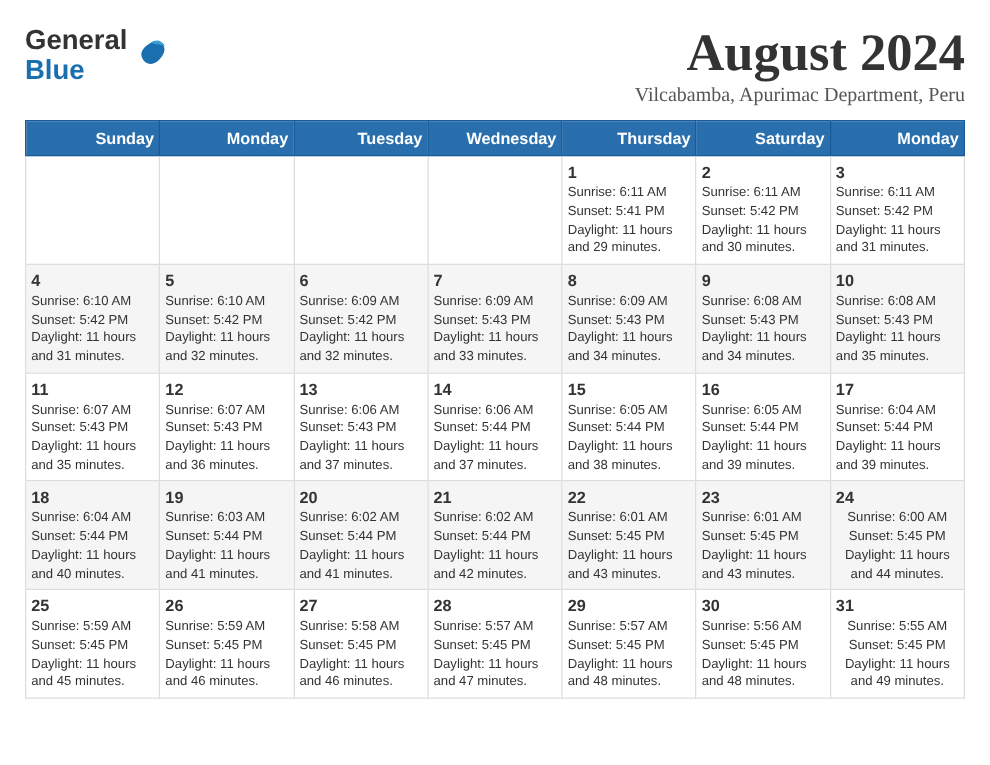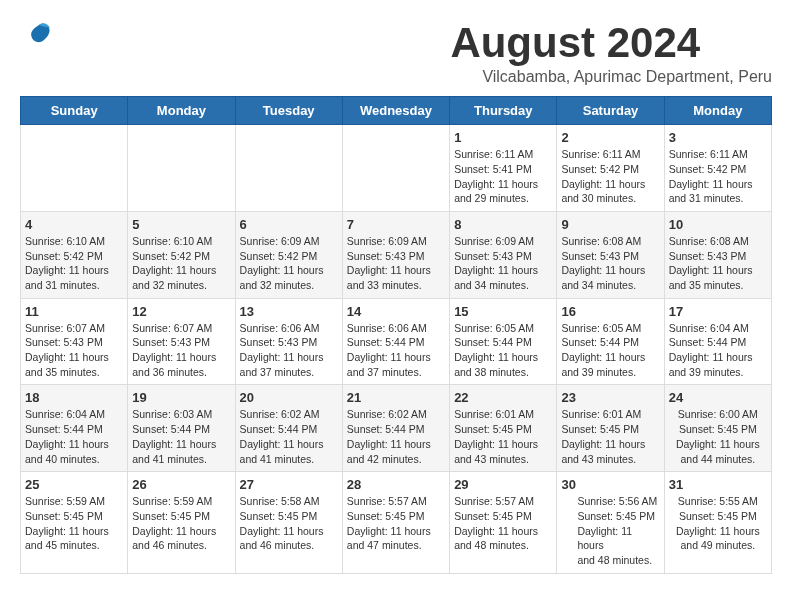--- a/index.html
+++ b/index.html
@@ -26,20 +26,22 @@
       line-height: 1.1;
     }
     .logo-general { color: #333; }
     .logo-blue { color: #1a6faf; }
     .logo-bird {
       width: 30px;
       height: 30px;
       margin-left: 4px;
     }
     .title-section {
+      text-align: right;
+      font-family: Liberation Serif, serif;
     }
     .main-title {
       font-size: 42px;
       font-weight: bold;
       color: #333;
       line-height: 1.1;
     }
     .subtitle {
       font-size: 16px;
       color: #555;
@@ -52,21 +54,21 @@
       font-size: 11px;
     }
     .calendar thead tr {
       background-color: #2a6fad;
     }
     .calendar thead th {
       color: #fff;
       font-weight: bold;
       font-size: 13px;
       padding: 6px 4px;
-      text-align: center;
+      text-align: right;
       border: 1px solid #1a5a9a;
     }
     .calendar tbody td {
       vertical-align: top;
       padding: 5px 4px;
       border: 1px solid #ddd;
       width: calc(100% / 7);
       min-height: 80px;
       background: #fff;
     }
@@ -89,20 +91,24 @@
       background: #fff !important;
     }
   </style>
 </head>
 <body>
 
 <div class="header">
   <div class="logo">
     <div>
       <div style="display:flex;align-items:center;">
+        <span class="logo-text">
+          <span class="logo-general">General</span><br>
+          <span class="logo-blue">Blue</span>
+        </span>
         <svg class="logo-bird" viewBox="0 0 30 30">
           <path d="M15 5 C10 8, 5 12, 8 18 C10 22, 15 24, 20 20 C26 15, 28 8, 22 5 C19 3, 17 4, 15 5Z" fill="#1a6faf"></path>
           <path d="M15 5 C18 2, 24 3, 26 8 C22 6, 18 7, 15 5Z" fill="#3a9fd5"></path>
         </svg>
       </div>
     </div>
   </div>
   <div class="title-section">
     <div class="main-title">August 2024</div>
     <div class="subtitle">Vilcabamba, Apurimac Department, Peru</div>
@@ -333,21 +339,21 @@
         </td>
         <td>
           <span class="day-number">29</span>
           <div class="day-info" style="white-space: pre-line;">Sunrise: 5:57 AM
 Sunset: 5:45 PM
 Daylight: 11 hours
 and 48 minutes.</div>
         </td>
         <td>
           <span class="day-number">30</span>
-          <div class="day-info" style="white-space: pre-line; margin-left: 16px;">Sunrise: 5:56 AM
+          <div class="day-info" style="white-space: pre-line;">Sunrise: 5:56 AM
 Sunset: 5:45 PM
 Daylight: 11 hours
 and 48 minutes.</div>
         </td>
         <td>
           <span class="day-number">31</span>
           <div class="day-info" style="white-space: pre-line; text-align: center;">Sunrise: 5:55 AM
 Sunset: 5:45 PM
 Daylight: 11 hours
 and 49 minutes.</div>

